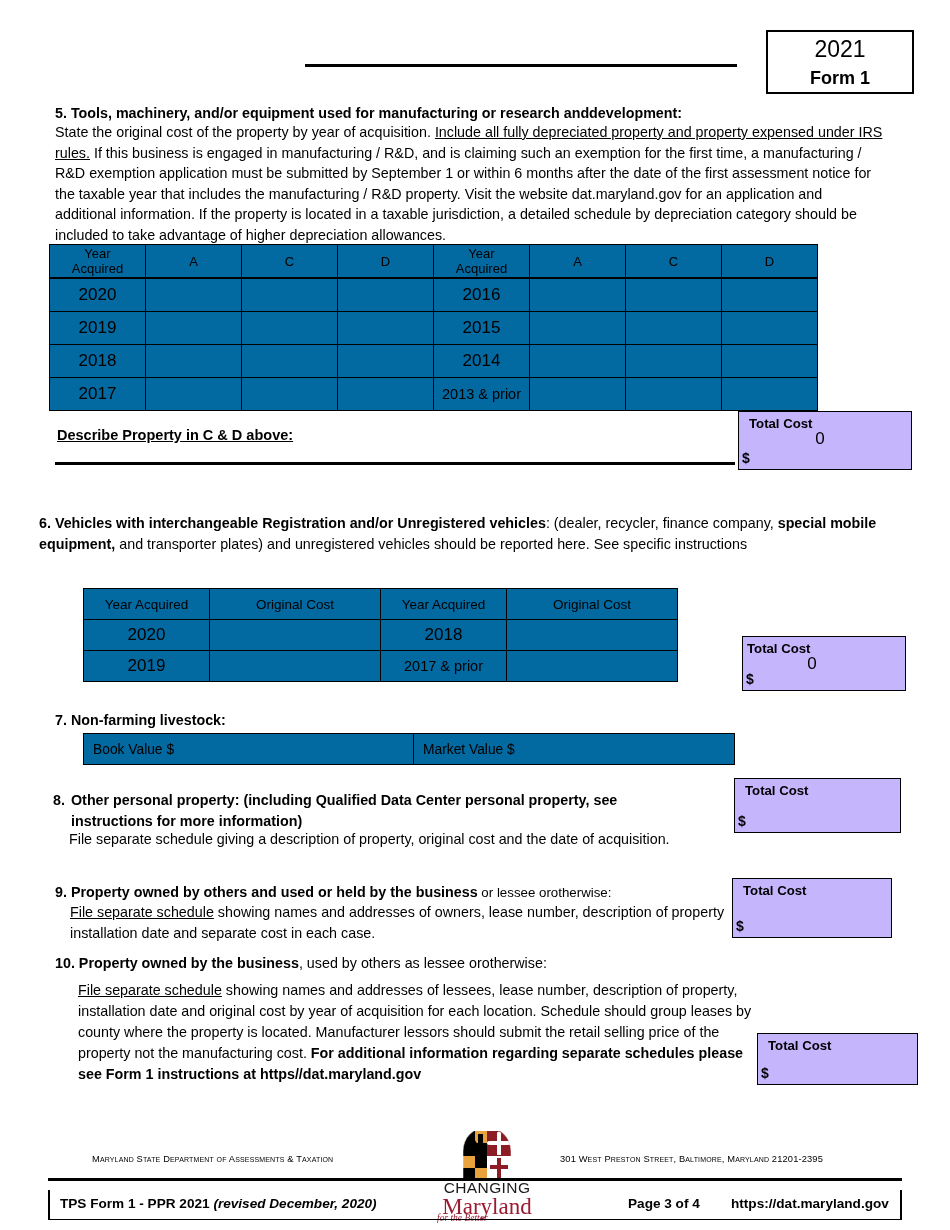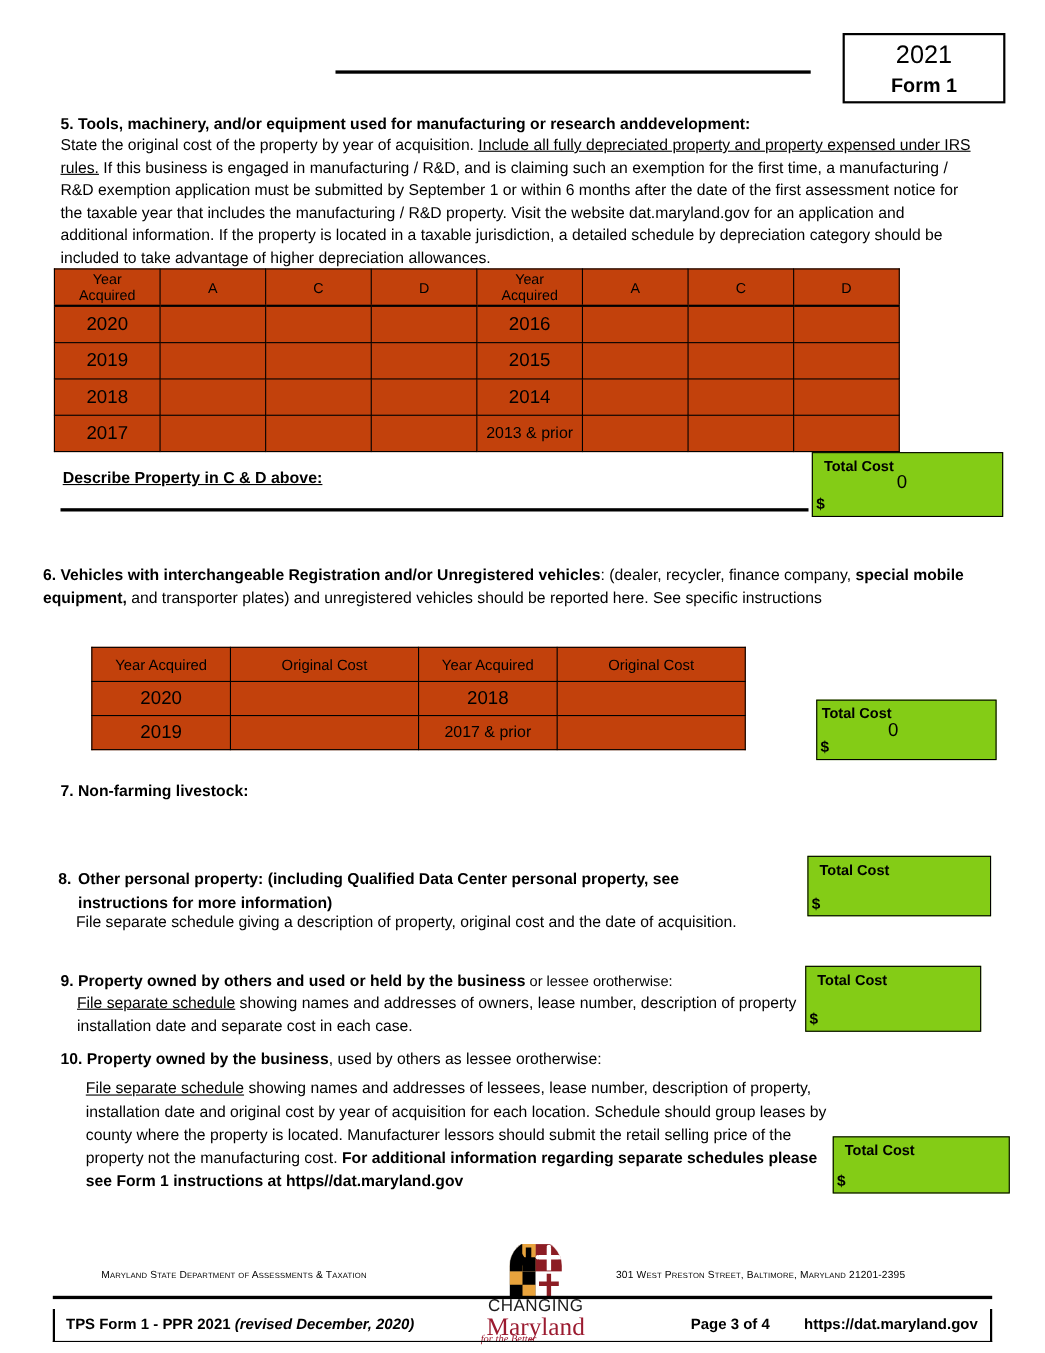--- a/index.html
+++ b/index.html
@@ -66,21 +66,21 @@
     font-size: 14.3px;
     line-height: 20.5px;
   }
   .b { font-weight: bold; }
   .u { text-decoration: underline; }
 
   
   table.grid {
     position: absolute;
     border-collapse: collapse;
-    background: #c2410c;
+    background: #0369a1;
   }
   table.grid td, table.grid th {
     border: 1px solid #000;
     padding: 0;
     font-weight: normal;
     text-align: center;
     vertical-align: middle;
   }
 
   
@@ -122,21 +122,21 @@
     padding-left: 9px;
   }
   .c-bv { width: 320px; }
   .c-mv { width: 311px; }
 
   
   .tc-box {
     position: absolute;
     border: 1.6px solid #000;
     box-sizing: border-box;
-    background: #84cc16;
+    background: #c4b5fd;
   }
   .tc-label {
     position: absolute;
     left: 10px;
     top: 4px;
     font-size: 13.2px;
     font-weight: bold;
     white-space: nowrap;
   }
   .tc-dollar {
@@ -389,20 +389,28 @@
     </table>
 
   <div class="tc-box" style="left:742px; top:636px; width:164px; height:55px;">
     <span class="tc-label" style="left:4px;">Total Cost</span>
     <span class="tc-amount" style="right:24px;">0</span>
     <span class="tc-dollar">$</span>
   </div>
 
   <div class="sec b" style="left:55px; top:710px;">7. Non-farming livestock:</div>
 
+  <table class="grid" id="tbl7">
+    <tbody>
+        <tr>
+      <td class="c-bv">Book Value $</td>
+      <td class="c-mv">Market Value $</td>
+    </tr>
+  </tbody>
+    </table>
 
   <div class="sec b" style="left:53px; top:790px;">8.</div>
   <div class="sec b" style="left:71px; top:790px; width:620px;">Other personal property: (including Qualified Data Center personal property, see instructions for more information)</div>
   <div class="sec" style="left:69px; top:829px; width:700px;">File separate schedule giving a description of property, original cost and the date of acquisition.</div>
 
   <div class="tc-box" style="left:734px; top:778px; width:167px; height:55px;">
     <span class="tc-label">Total Cost</span>
     <span class="tc-amount"></span>
     <span class="tc-dollar">$</span>
   </div>

